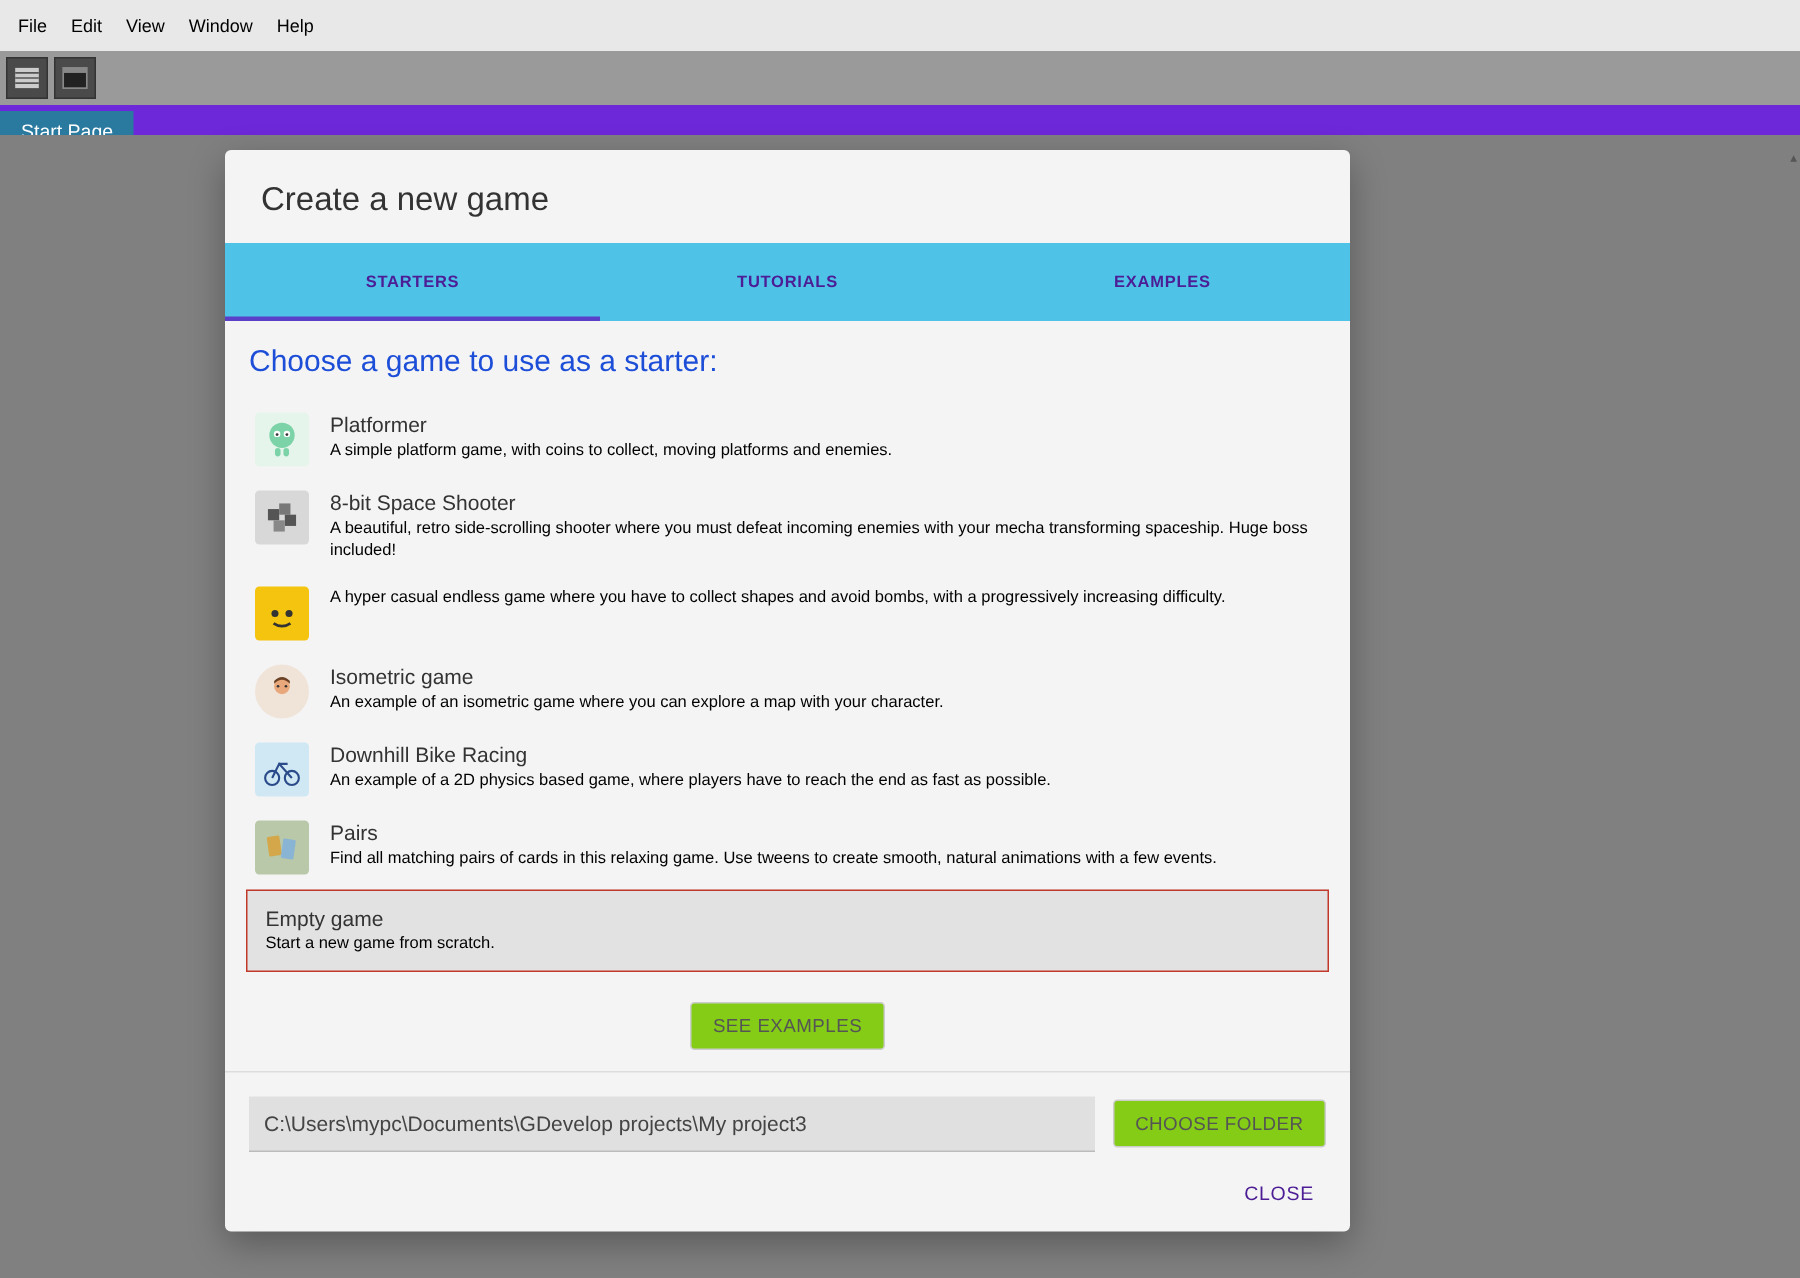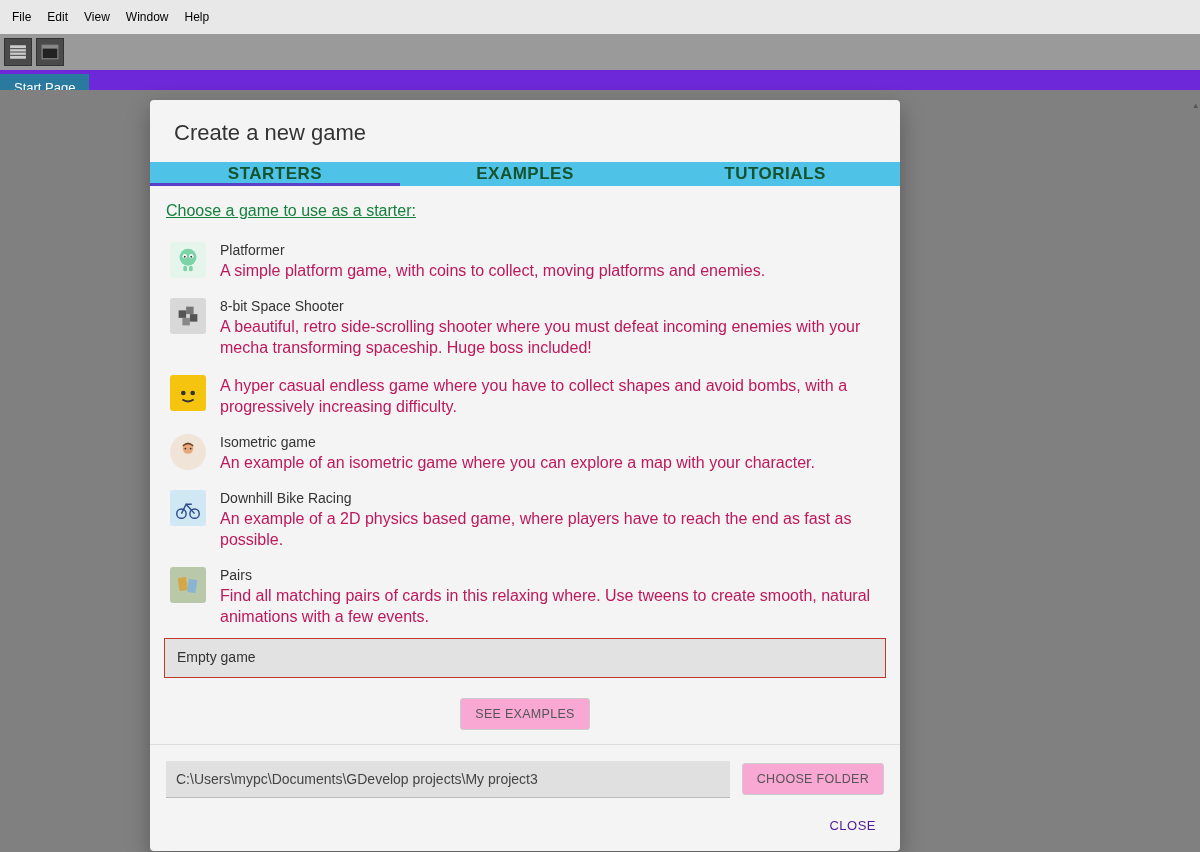--- a/index.html
+++ b/index.html
@@ -77,43 +77,42 @@
   color: #333;
   padding: 20px 24px 16px 24px;
 }
 .dialog-tabs {
   display: flex;
   background: #4fc2e8;
 }
 .dialog-tab {
   flex: 1;
   text-align: center;
-  color: #14532d;
-  font-size: 17px;
+  color: #4c1d95;
+  font-size: 11px;
   font-weight: 600;
   letter-spacing: 0.5px;
-  padding: 2px 0;
+  padding: 20px 0;
   cursor: pointer;
   position: relative;
 }
 .dialog-tab.active::after {
   content: "";
   position: absolute;
   left: 0; right: 0; bottom: 0;
   height: 3px;
   background: #5a3fc8;
 }
 .dialog-body {
   padding: 16px 16px 8px 16px;
 }
 .subtitle {
-  font-size: 16px;
-  color: #15803d;
+  font-size: 20px;
+  color: #1d4ed8;
   margin-bottom: 14px;
-  text-decoration: underline;
 }
 .starter-list { display: flex; flex-direction: column; }
 .starter-item {
   display: flex;
   padding: 8px 4px;
   cursor: pointer;
   align-items: flex-start;
   gap: 14px;
 }
 .starter-icon {
@@ -124,38 +123,38 @@
   align-items: center;
   justify-content: center;
 }
 .starter-text { flex: 1; }
 .starter-title {
   font-size: 14px;
   color: #333;
   margin-bottom: 2px;
 }
 .starter-desc {
-  font-size: 16px;
-  color: #be185d;
+  font-size: 11px;
+  color: #000000;
   line-height: 1.35;
 }
 .starter-item.highlighted {
   background: #e2e2e2;
   border: 1.5px solid #c0392b;
   padding: 10px 12px;
   margin: 2px -2px;
 }
 .see-examples-row {
   display: flex;
   justify-content: center;
   padding: 10px 0 14px 0;
   border-bottom: 1px solid #ddd;
 }
 .btn {
-  background: #f9a8d4;
+  background: #84cc16;
   border: 1px solid #ccc;
   border-radius: 3px;
   padding: 8px 14px;
   font-size: 12.5px;
   color: #555;
   letter-spacing: 0.3px;
   cursor: pointer;
 }
 .path-row {
   display: flex;
@@ -226,22 +225,22 @@
 </div>
 
 <div class="backdrop"></div>
 <span class="scrollbar-hint">▴</span>
 
 <div class="dialog">
   <div class="dialog-title">Create a new game</div>
 
   <div class="dialog-tabs">
     <div class="dialog-tab active">STARTERS</div>
+    <div class="dialog-tab">TUTORIALS</div>
     <div class="dialog-tab">EXAMPLES</div>
-    <div class="dialog-tab">TUTORIALS</div>
   </div>
 
   <div class="dialog-body">
     <div class="subtitle">Choose a game to use as a starter:</div>
 
     <div class="starter-list">
 
       <div class="starter-item">
         <div class="starter-icon" style="background:#e6f5ec">
           <svg viewBox="0 0 32 32" width="30" height="30">
@@ -319,28 +318,29 @@
 
       <div class="starter-item">
         <div class="starter-icon" style="background:#b8c8a8">
           <svg viewBox="0 0 32 32" width="30" height="30">
               <rect x="6" y="8" width="9" height="14" rx="1" fill="#d4a84a" transform="rotate(-8 10 15)"></rect>
               <rect x="16" y="10" width="9" height="14" rx="1" fill="#8ab4d4" transform="rotate(8 20 17)"></rect>
             </svg>
         </div>
         <div class="starter-text">
           <div class="starter-title">Pairs</div>
-          <div class="starter-desc">Find all matching pairs of cards in this relaxing where. Use tweens to create smooth, natural animations with a few events.</div>
+          <div class="starter-desc">Find all matching pairs of cards in this relaxing game. Use tweens to create smooth, natural animations with a few events.</div>
         </div>
       </div>
 
       <div class="starter-item highlighted">
 
         <div class="starter-text">
           <div class="starter-title">Empty game</div>
+          <div class="starter-desc">Start a new game from scratch.</div>
         </div>
       </div>
 
     </div>
   </div>
 
   <div class="see-examples-row">
     <button class="btn">SEE EXAMPLES</button>
   </div>
 

